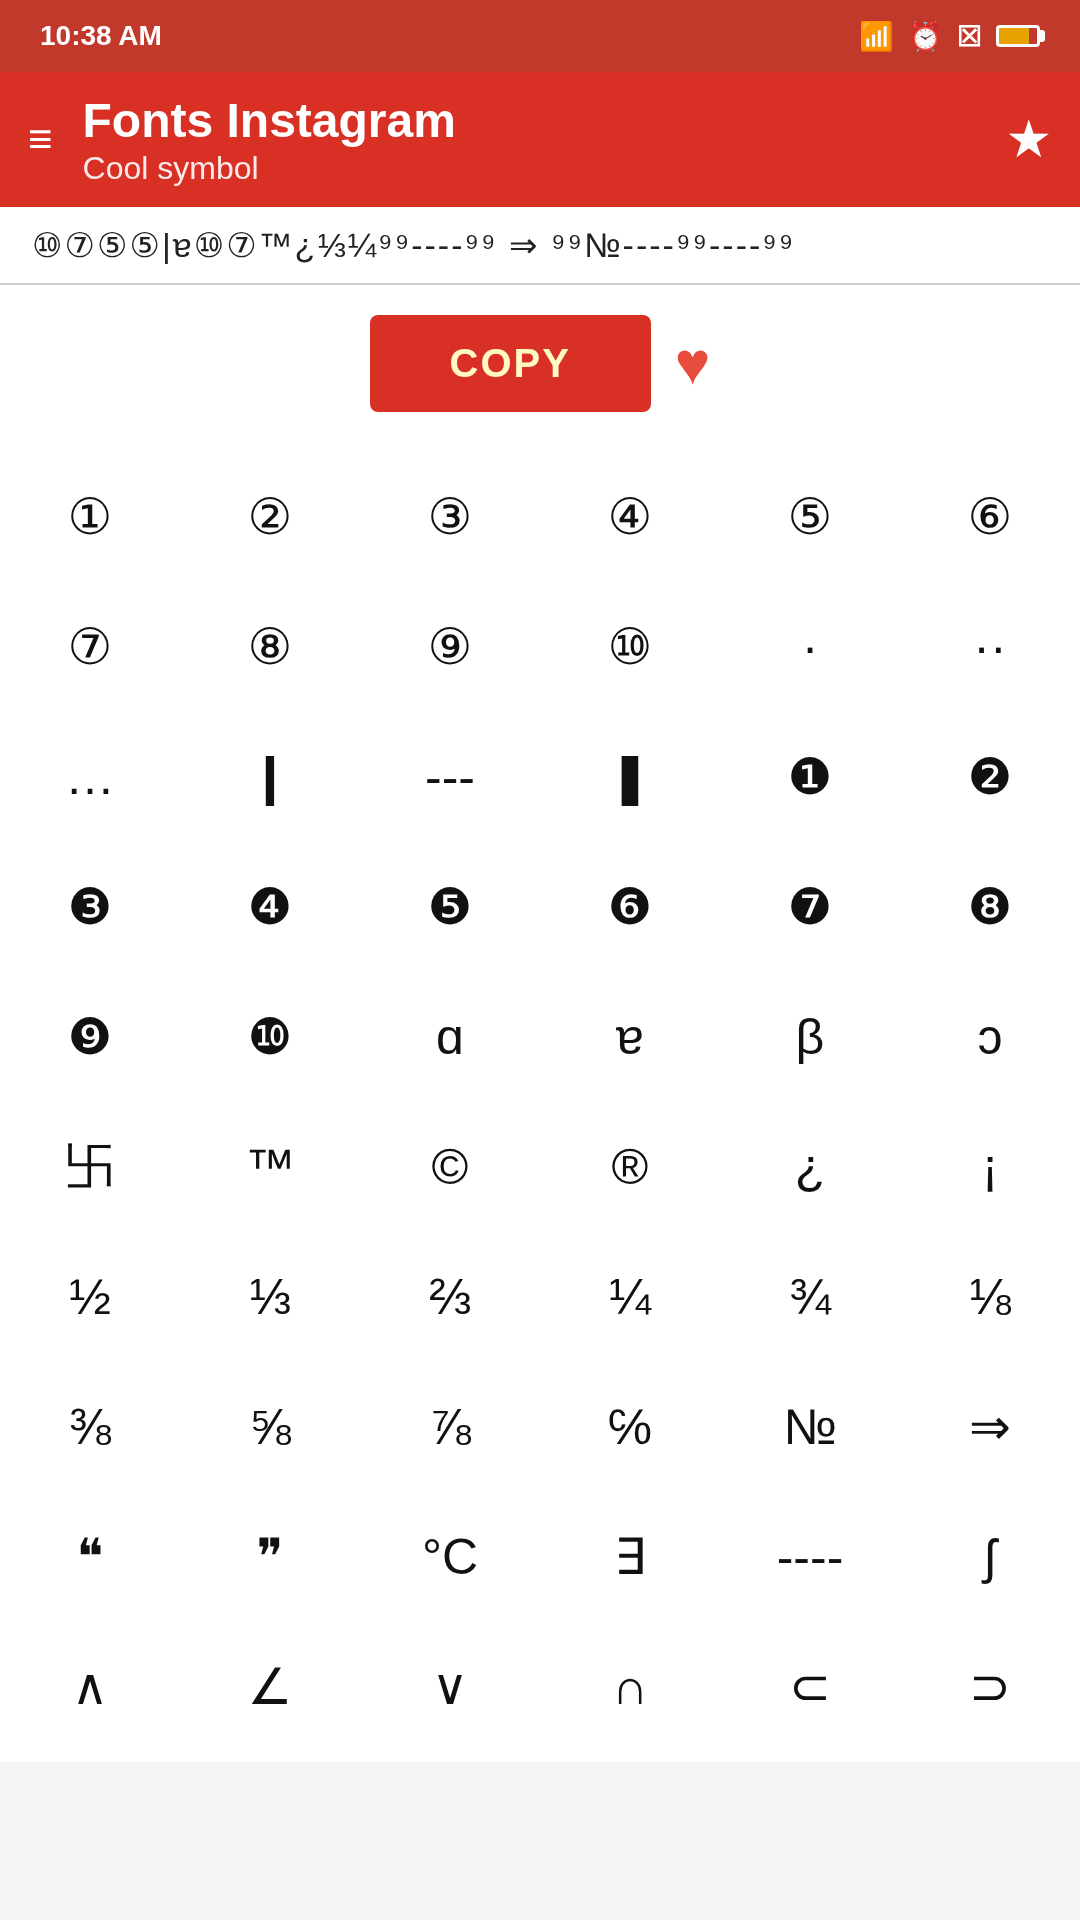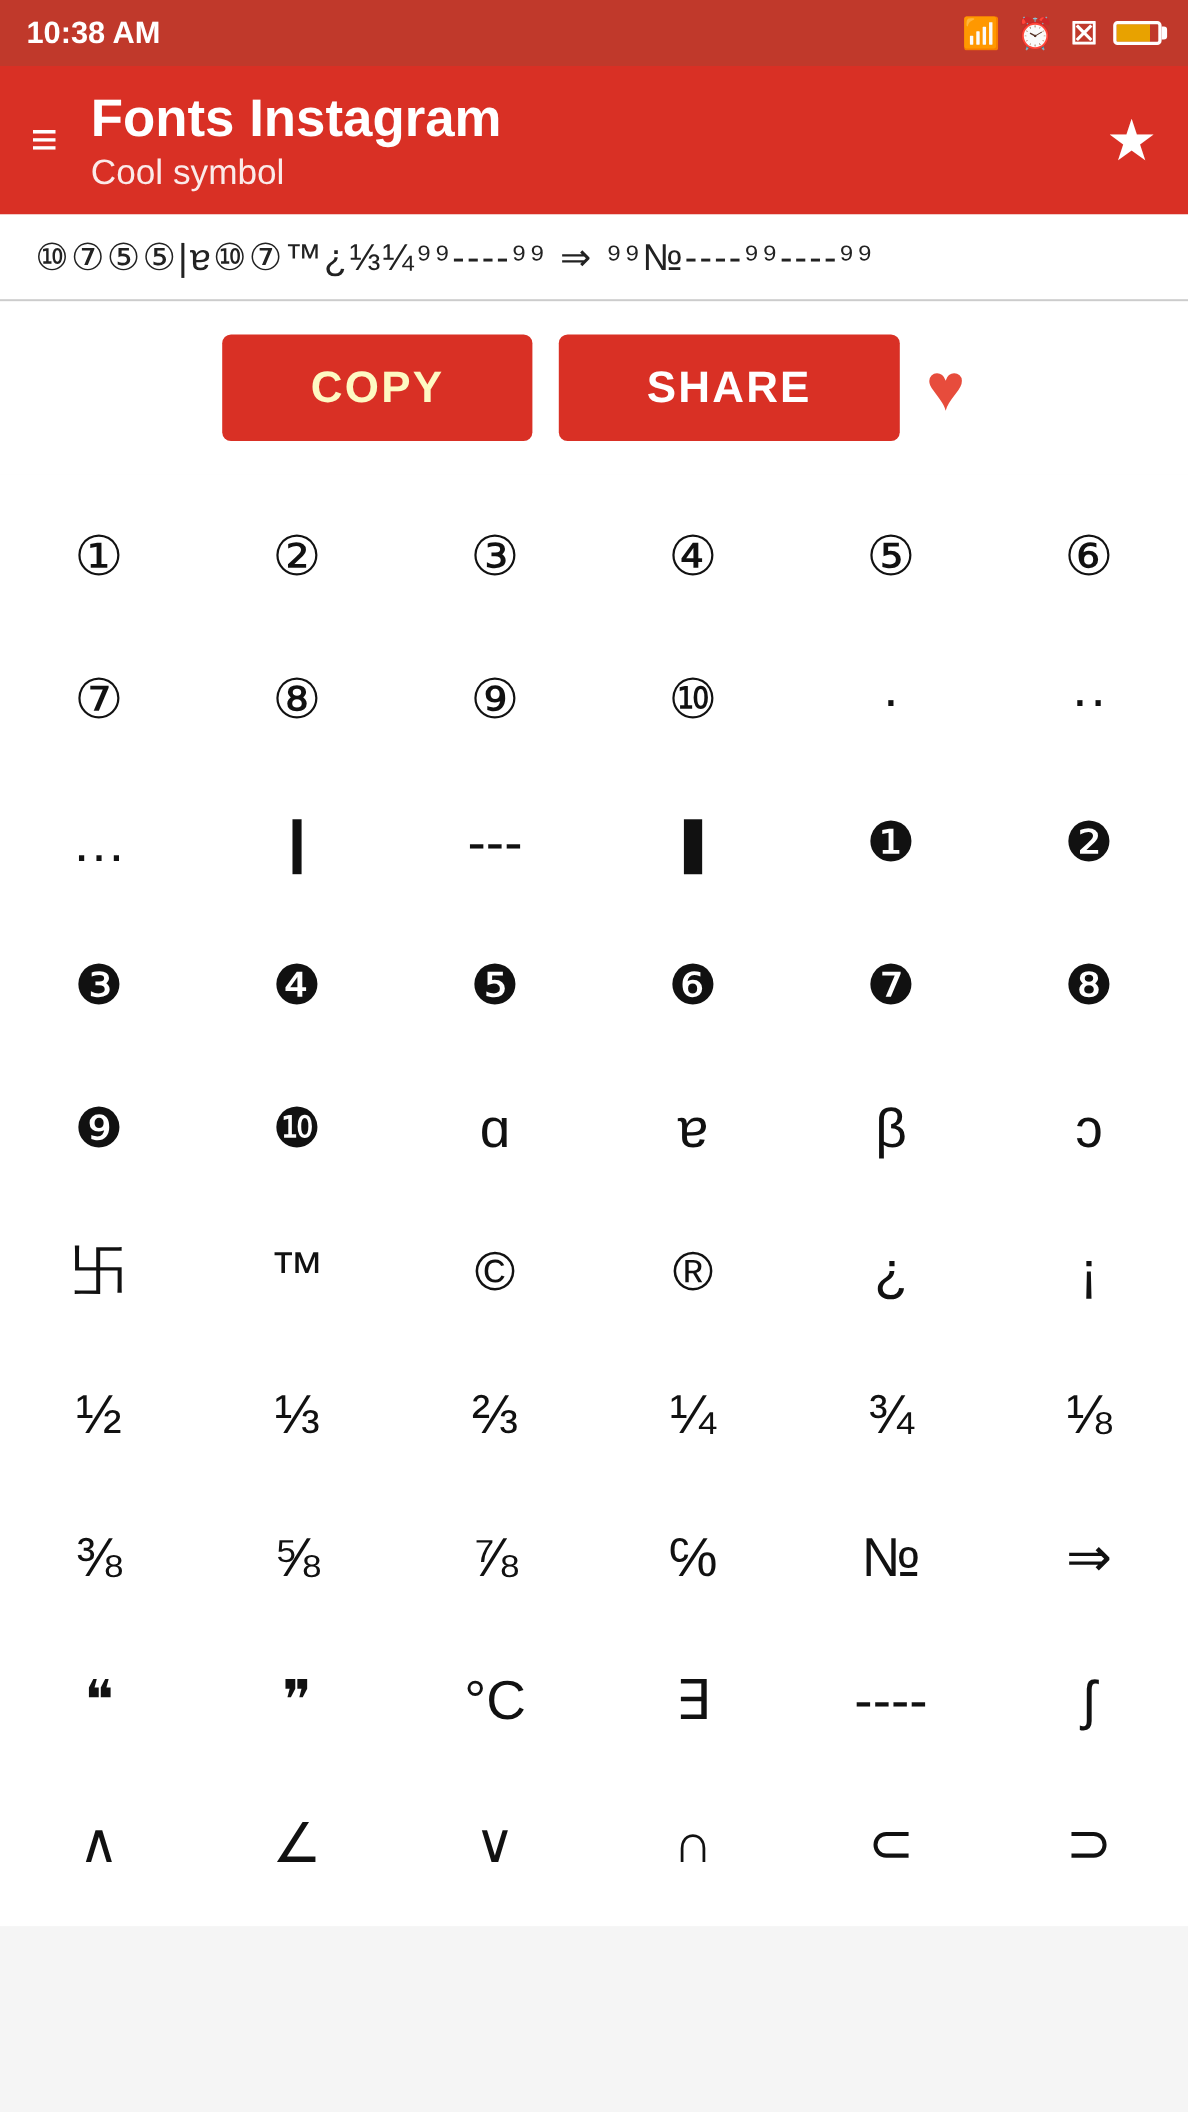--- a/index.html
+++ b/index.html
@@ -13,22 +13,22 @@
       overflow-x: hidden;
     }
 
     
     .status-bar {
       background: #c0392b;
       color: white;
       display: flex;
       justify-content: space-between;
       align-items: center;
-      padding: 0 24px;
-      height: 60px;
+      padding: 0 40px;
+      height: 72px;
       font-size: 28px;
       font-weight: bold;
     }
     .status-right {
       display: flex;
       align-items: center;
       gap: 14px;
     }
 
     
@@ -177,21 +177,20 @@
     <div class="header-title">Fonts Instagram</div>
     <div class="header-subtitle">Cool symbol</div>
   </div>
   <div class="star-icon">★</div>
 </div>
 
 <div class="preview-bar">⑩⑦⑤⑤|ɐ⑩⑦™¿⅓¼⁹⁹----⁹⁹  ⇒  ⁹⁹№----⁹⁹----⁹⁹</div>
 
 <div class="action-row">
   <button class="btn-copy">COPY</button>
-  <button class="btn-share">SHARE</button>
   <span class="heart-icon">♥</span>
 </div>
 
 <div class="symbols-grid" id="symbols-grid">
 <button class="symbol-cell">①</button>
     <button class="symbol-cell">②</button>
     <button class="symbol-cell">③</button>
     <button class="symbol-cell">④</button>
     <button class="symbol-cell">⑤</button>
     <button class="symbol-cell">⑥</button>

